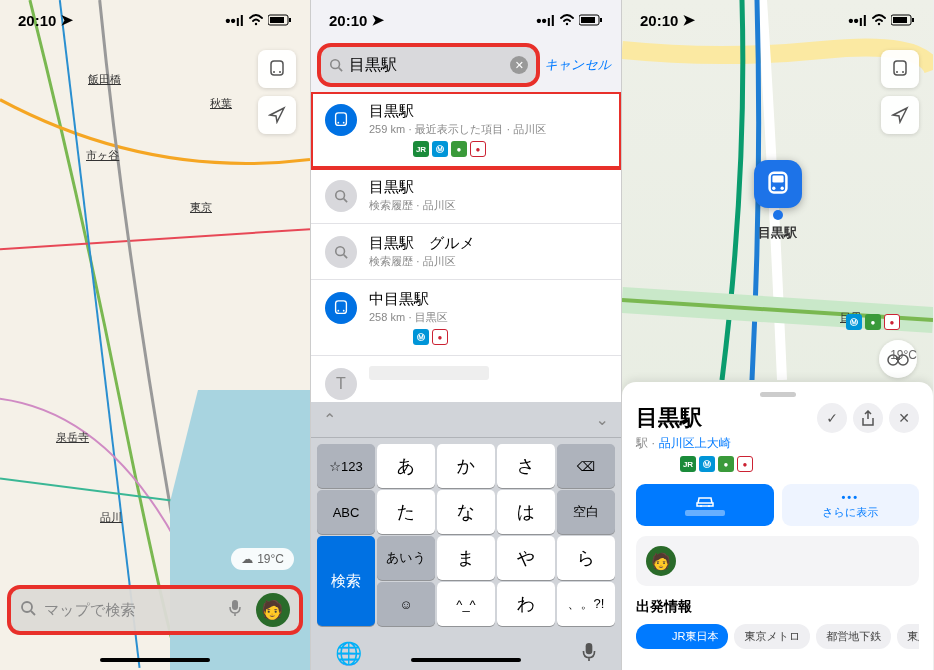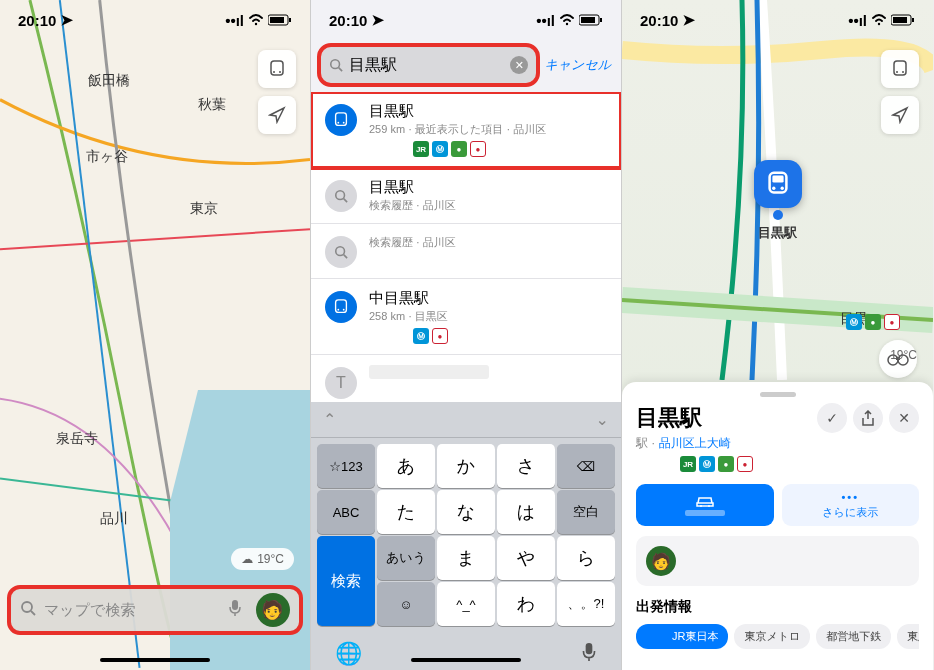--- a/index.html
+++ b/index.html
@@ -9,21 +9,21 @@
   .phone:last-child { border-right: none; }
 
   
   .status-bar { position: absolute; top: 0; left: 0; right: 0; height: 40px; display: flex; justify-content: space-between; align-items: center; padding: 0 18px; font-size: 15px; font-weight: 600; z-index: 100; color: #000; }
   .status-left { display: flex; align-items: center; gap: 4px; }
   .status-right { display: flex; align-items: center; gap: 4px; }
 
   
   .map-bg { position: absolute; inset: 0; background: linear-gradient(135deg, #f8f4ea 0%, #f0ece0 50%, #cce4e8 100%); }
   .map-lines { position: absolute; inset: 0; }
-  .map-label { position: absolute; font-size: 14px; color: #555; white-space: nowrap; }
+  .map-label { position: absolute; font-size: 11px; color: #555; white-space: nowrap; text-decoration: underline; }
   .map-label.dark { color: #333; font-weight: 500; }
   .water { position: absolute; background: #a8d4e0; }
 
   
   .phone1 .map-bg { background: #f5f1e8; }
   .phone1 .water1 { right: 0; bottom: 0; width: 140px; height: 280px; background: #a8d4e0; clip-path: polygon(20% 0%, 100% 0%, 100% 100%, 0% 100%, 0% 40%); }
 
   .controls-top { position: absolute; top: 50px; right: 14px; display: flex; flex-direction: column; gap: 8px; z-index: 10; }
   .ctrl-btn { width: 38px; height: 38px; border-radius: 8px; background: rgba(255,255,255,0.95); display: flex; align-items: center; justify-content: center; box-shadow: 0 1px 4px rgba(0,0,0,0.15); font-size: 18px; color: #444; }
 
@@ -120,21 +120,21 @@
         <path d="M 30 0 Q 80 200 120 400 T 180 670" stroke="#7ab851" stroke-width="3" fill="none"></path>
         <path d="M 0 100 Q 150 180 311 160" stroke="#f5a623" stroke-width="3" fill="none"></path>
         <path d="M 0 250 L 311 230" stroke="#e74856" stroke-width="2" fill="none"></path>
         <path d="M 60 0 L 140 670" stroke="#2a8fd0" stroke-width="2" fill="none"></path>
         <path d="M 0 400 Q 150 420 230 670" stroke="#d08bc4" stroke-width="2" fill="none"></path>
         <path d="M 100 0 Q 130 300 200 670" stroke="#999" stroke-width="3" fill="none"></path>
         <path d="M 0 480 L 311 520" stroke="#3ab795" stroke-width="2" fill="none"></path>
       </svg>
       <div class="water water1"></div>
       <span class="map-label dark" style="top:72px;left:88px">飯田橋</span>
-      <span class="map-label dark" style="top:96px;left:198px">秋葉</span>
+      <span class="map-label dark" style="top:96px;left:210px">秋葉</span>
       <span class="map-label dark" style="top:148px;left:86px">市ヶ谷</span>
       <span class="map-label dark" style="top:200px;left:190px">東京</span>
       <span class="map-label dark" style="top:430px;left:56px">泉岳寺</span>
       <span class="map-label dark" style="top:510px;left:100px">品川</span>
     </div>
 
     <div class="status-bar">
       <div class="status-left">
           <span>20:10</span>
           <span>➤</span>
@@ -255,20 +255,21 @@
         </div>
       </div>
       <div class="result-item">
         <div class="result-icon history">
             <svg width="14" height="14" viewBox="0 0 16 16">
               <circle cx="7" cy="7" r="5" stroke="#888" stroke-width="1.8" fill="none"></circle>
               <line x1="11" y1="11" x2="15" y2="15" stroke="#888" stroke-width="1.8"></line>
             </svg>
           </div>
         <div class="result-body">
+          <div class="result-title">目黒駅　グルメ</div>
           <div class="result-sub">検索履歴 · 品川区</div>
         </div>
       </div>
       <div class="result-item">
         <div class="result-icon transit">
             <svg width="18" height="18" viewBox="0 0 20 20">
               <rect x="4" y="2" width="12" height="14" rx="3" stroke="#fff" stroke-width="1.5" fill="none"></rect>
               <circle cx="7" cy="13" r="1" fill="#fff"></circle>
               <circle cx="13" cy="13" r="1" fill="#fff"></circle>
             </svg>

